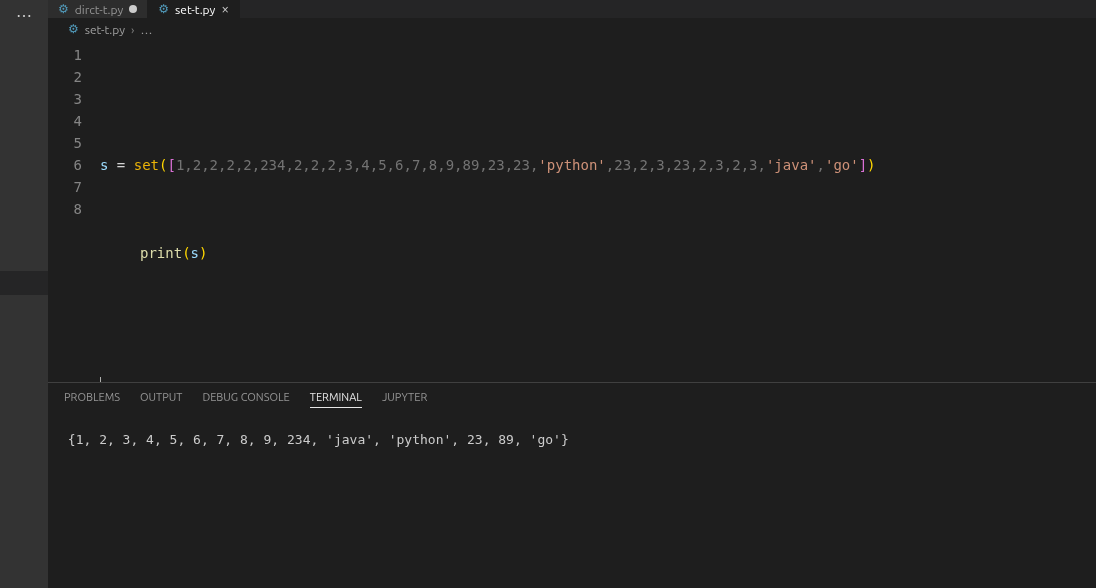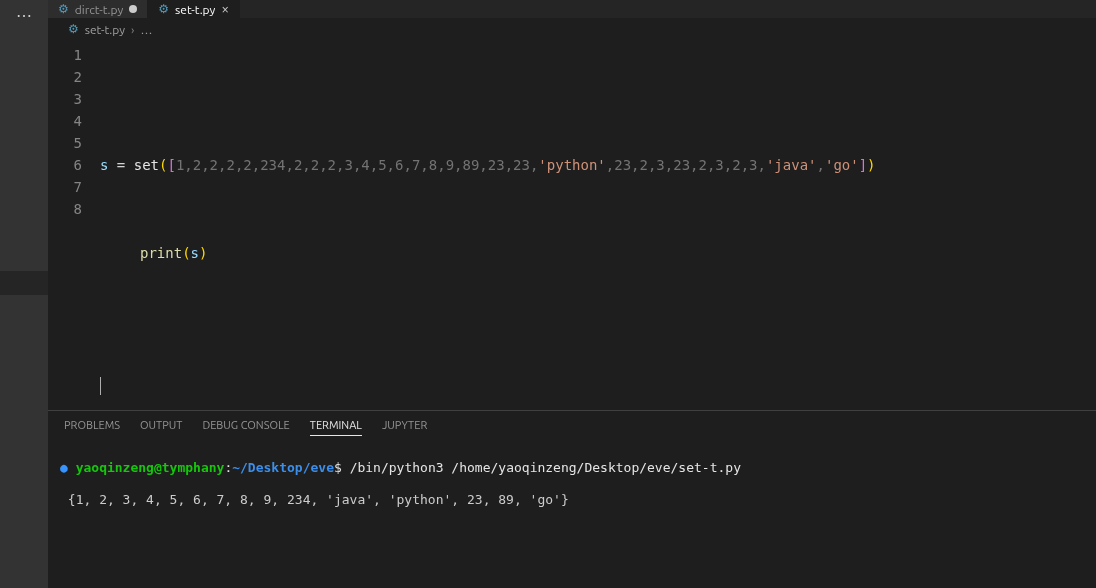--- a/index.html
+++ b/index.html
@@ -91,37 +91,37 @@
     padding: 4px 0;
     font-family: "Consolas", "Menlo", monospace;
     font-size: 14px;
     line-height: 22px;
     white-space: pre;
     color: #d4d4d4;
     position: relative;
   }
   .tok-var   { color: #9cdcfe; }
   .tok-op    { color: #d4d4d4; }
-  .tok-func  { color: #e5e5e5; }
+  .tok-func  { color: #eab308; }
   .tok-paren { color: #ffd700; }
   .tok-brack { color: #da70d6; }
   .tok-num   { color: #737373; }
   .tok-str   { color: #ce9178; }
   .tok-call  { color: #dcdcaa; margin-left: 40px; }
   .cursor-line {
     position: relative;
   }
   .cursor-caret {
     display: inline-block;
     width: 1px; height: 18px;
     border-left: 1px solid #aeafad;
     vertical-align: middle;
   }
   .panel {
-    height: 178px;
+    height: 206px;
     background: #1e1e1e;
     border-top: 1px solid #404040;
     display: flex;
     flex-direction: column;
   }
   .panel-tabs {
     display: flex;
     gap: 20px;
     padding: 8px 16px 4px;
     font-size: 11px;
@@ -214,18 +214,17 @@
 
     <div class="panel">
       <div class="panel-tabs">
         <div class="panel-tab">PROBLEMS</div>
         <div class="panel-tab">OUTPUT</div>
         <div class="panel-tab">DEBUG CONSOLE</div>
         <div class="panel-tab active">TERMINAL</div>
         <div class="panel-tab">JUPYTER</div>
       </div>
       <div class="terminal">
-<div><span class="term-dot-filled">●</span> <span class="term-user">yaoqinzeng</span><span class="term-user">@</span><span class="term-host">tymphany</span><span class="term-white">:</span><span class="term-path">~/Desktop/eve</span><span class="term-white">$ </span><span class="term-white">/bin/python3 /home/yaoqinzeng/Desktop/eve/set-t.py</span></div>
 <div> {1, 2, 3, 4, 5, 6, 7, 8, 9, 234, 'java', 'python', 23, 89, 'go'}</div>
       </div>
     </div>
   </div>
 </div>
 
 </body></html>

